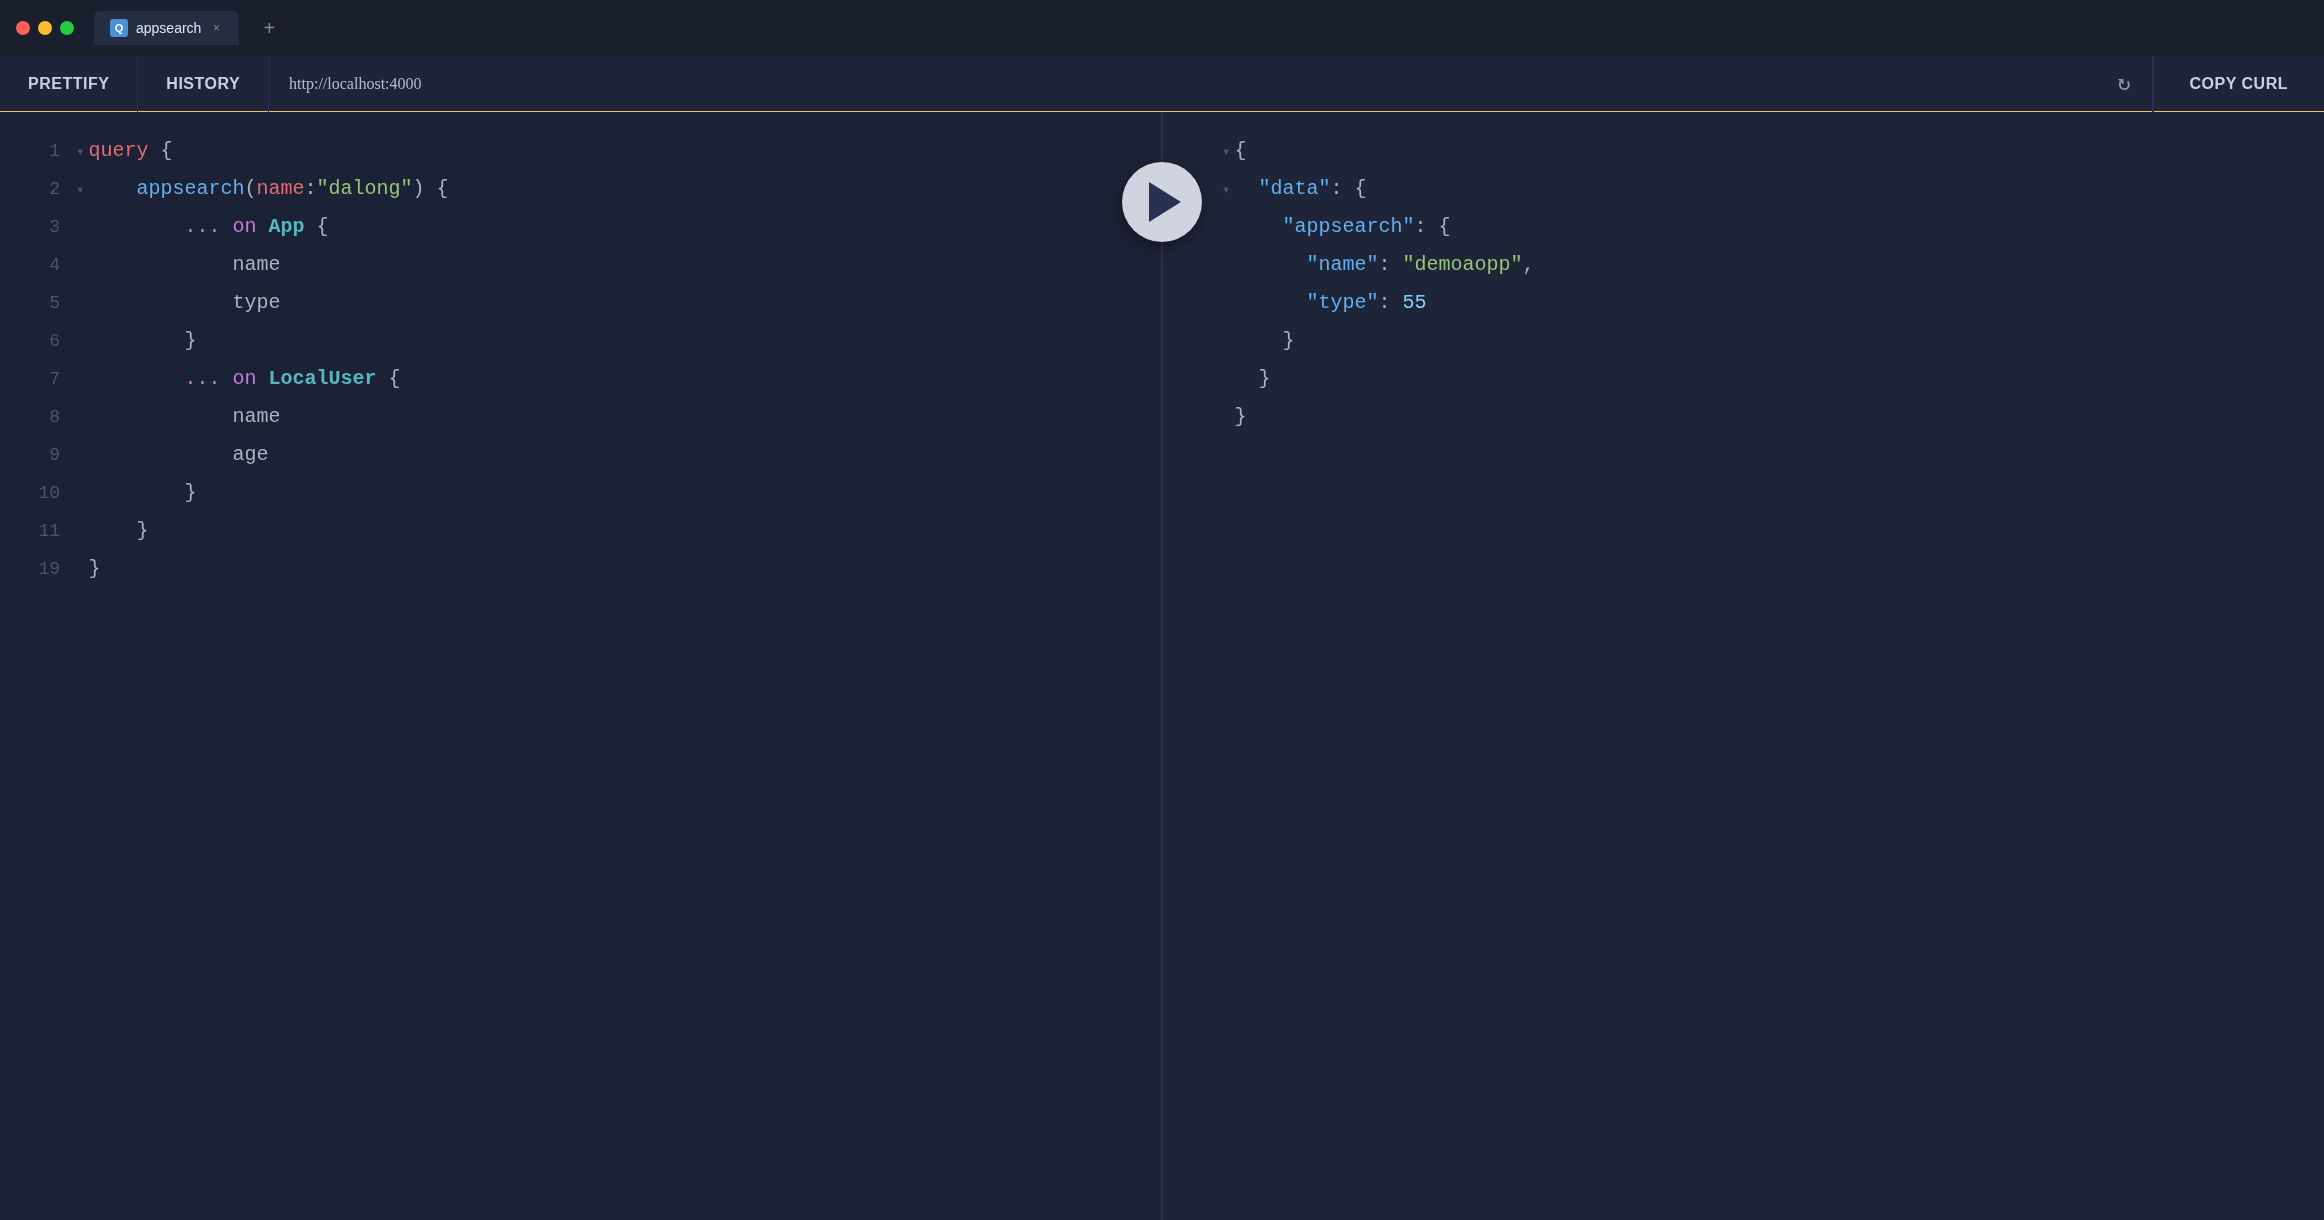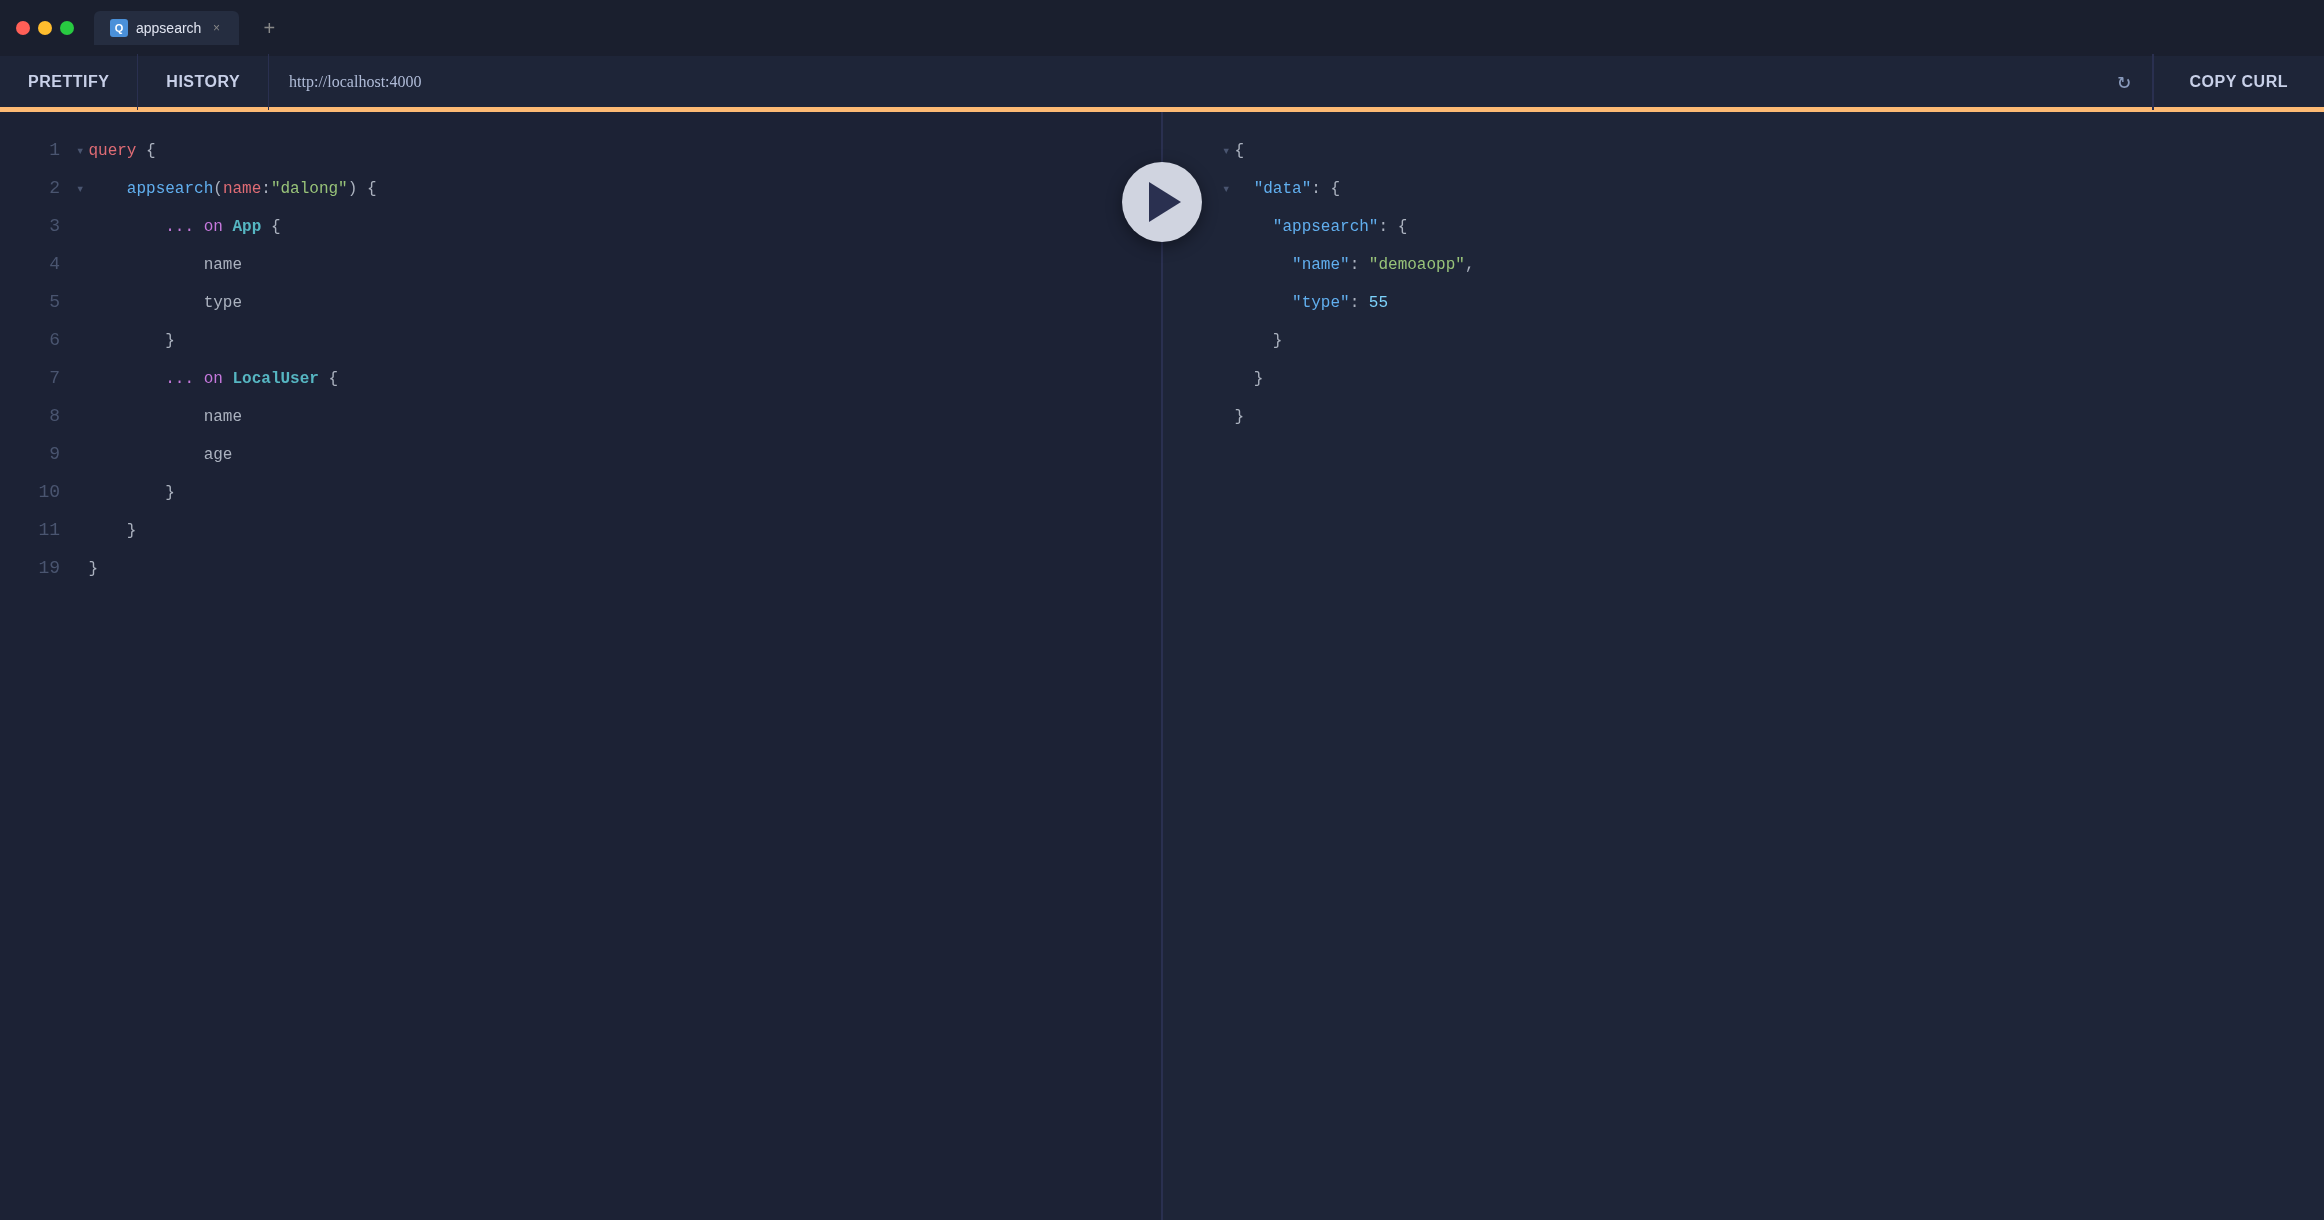--- a/index.html
+++ b/index.html
@@ -99,21 +99,21 @@
     }
 
     
     .toolbar {
       width: 100%;
       height: 56px;
       background-color: #1e2538;
       display: flex;
       align-items: center;
       padding: 0 0;
-      border-bottom: 5px solid #fdba74;
+      border-bottom: 1px solid #fdba74;
     }
 
     .toolbar-btn {
       height: 56px;
       padding: 0 28px;
       background: none;
       border: none;
       color: #c8d0e8;
       font-size: 16px;
       font-weight: 600;
@@ -197,21 +197,21 @@
     }
 
     .collapse-arrow {
       color: #4a5570;
       font-size: 14px;
       margin-right: 4px;
       flex-shrink: 0;
     }
 
     .code-content {
-      font-size: 16px;
+      font-size: 20px;
       line-height: 38px;
       white-space: pre;
     }
 
     
     .kw-query { color: #e06c75; }
     .kw-on { color: #c678dd; font-family: Liberation Mono, monospace; }
     .kw-spread { color: #c678dd; }
     .type-name { color: #56b6c2; font-weight: bold; }
     .fn-name { color: #61afef; }

